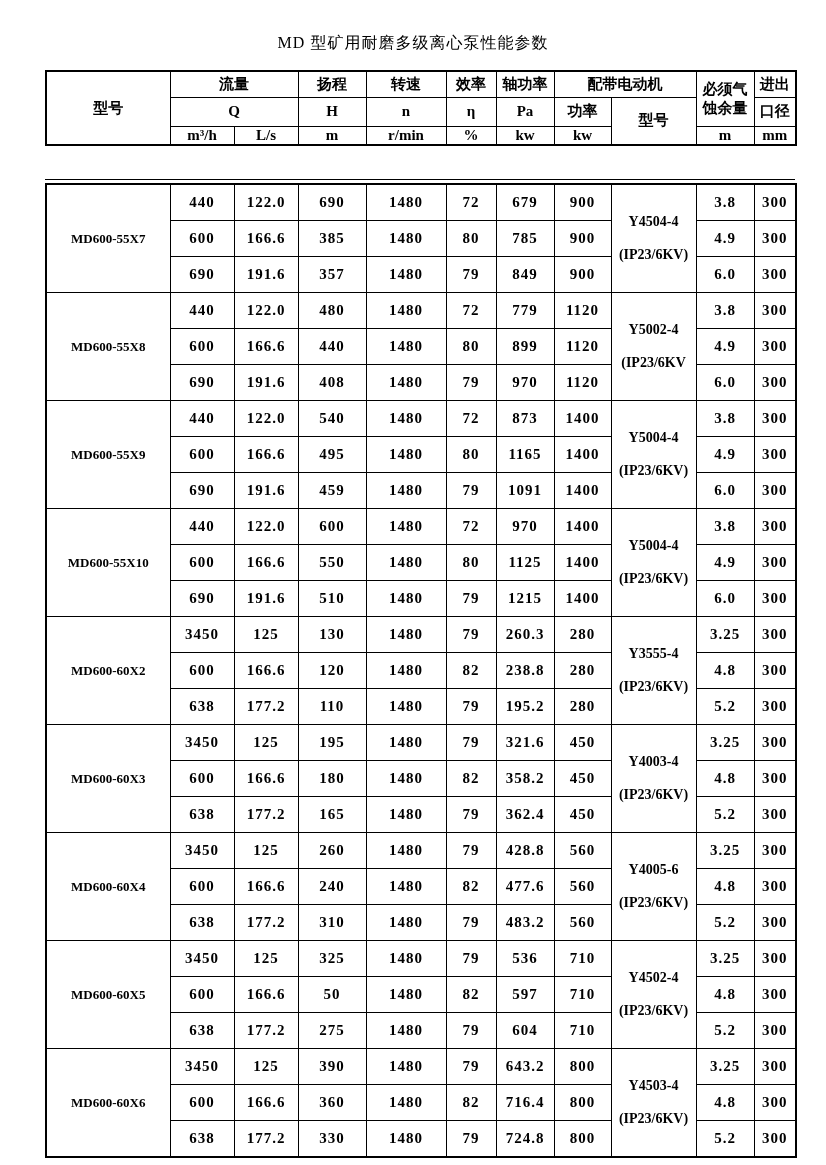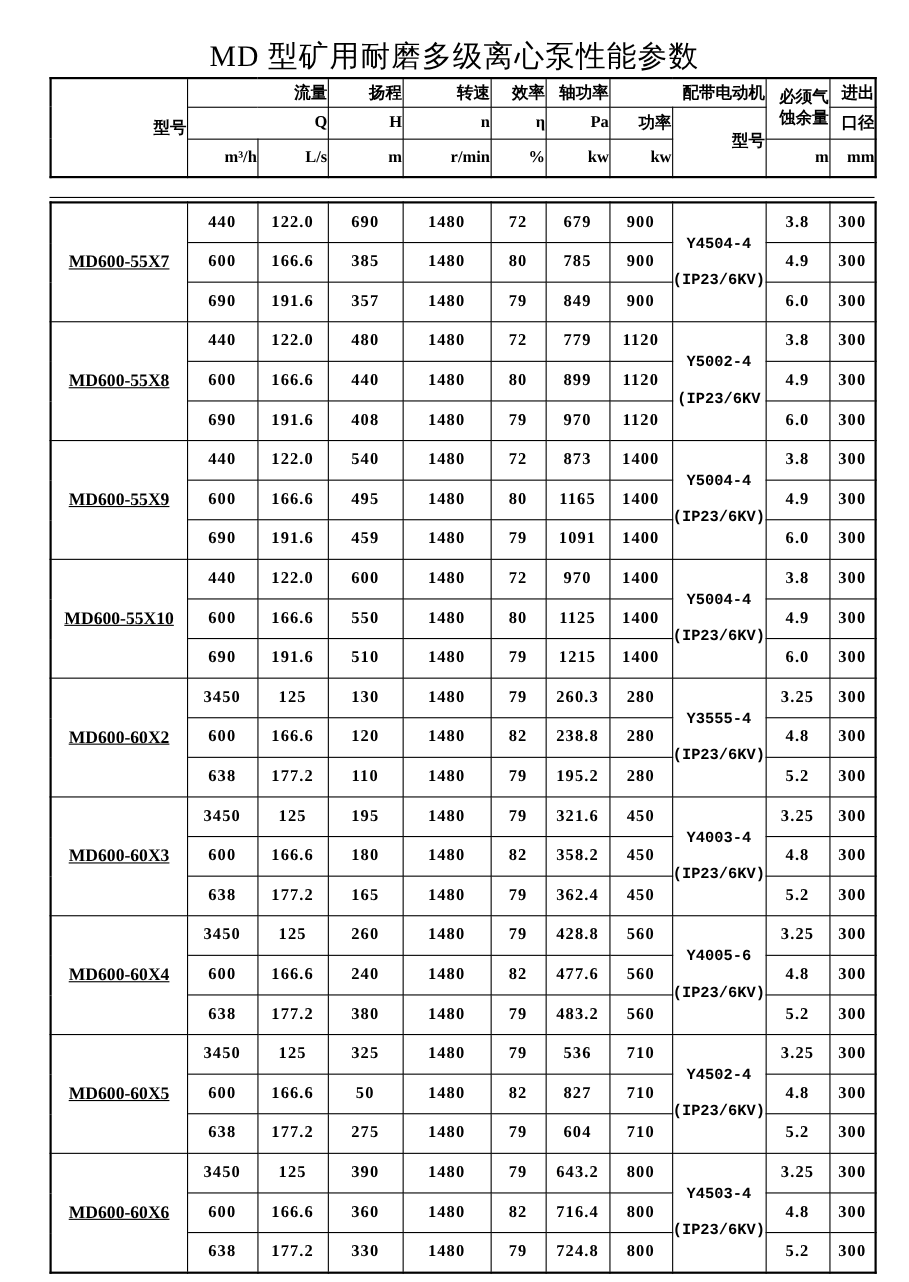--- a/index.html
+++ b/index.html
@@ -2,40 +2,40 @@
 <html><head>
 <meta charset="utf-8">
 <style>
   html,body{margin:0;padding:0;}
   body{
     width:826px;height:1165px;background:#ffffff;position:relative;
     font-family:"Liberation Serif","DejaVu Serif",serif;color:#000;
   }
   .title{
     position:absolute;top:33px;left:0;width:100%;
-    text-align:center;font-size:27px;letter-spacing:1px;font-weight:400;
+    text-align:center;font-size:16px;letter-spacing:1px;font-weight:400;
   }
   table{border-collapse:collapse;table-layout:fixed;}
   .hdr{position:absolute;left:45px;top:70px;width:750px;border:2px solid #000;}
   .hdr th{
-    border:1px solid #000;padding:0;text-align:right;vertical-align:middle;
+    border:1px solid #000;padding:0;text-align:center;vertical-align:middle;
     font-size:15px;font-weight:bold;
   }
   .hdr tr.r1{height:26px;}
   .hdr tr.r2{height:29px;}
-  .hdr tr.r3{height:35px;}
+  .hdr tr.r3{height:19px;}
   .two-line div{line-height:1.25;}
   .toprule{position:absolute;left:45px;top:179px;width:750px;height:1px;background:#000;}
   .data{position:absolute;left:45px;top:183px;width:750px;border:2px solid #000;}
   .data td{
     border:1px solid #000;padding:0;text-align:center;vertical-align:middle;
     font-size:15px;font-weight:bold;height:35px;letter-spacing:1px;
   }
-  .data td.cell-model{font-size:16px;letter-spacing:0;text-decoration:underline;}
-  .data td.cell-motor-model{font-size:14px;letter-spacing:0;font-family:Liberation Mono, monospace;}
+  .data td.cell-model{font-size:13px;letter-spacing:0;}
+  .data td.cell-motor-model{font-size:14px;letter-spacing:0;}
   .cell-motor-model div{line-height:2.3;}
 </style>
 </head>
 <body>
 
 <div class="title">MD 型矿用耐磨多级离心泵性能参数</div>
 
 <table class="hdr">
   <colgroup>
     <col style="width:124px">
@@ -357,21 +357,21 @@
         <td>1480</td>
         <td>82</td>
         <td>477.6</td>
         <td>560</td>
         <td>4.8</td>
         <td>300</td>
       </tr>
       <tr>
         <td>638</td>
         <td>177.2</td>
-        <td>380</td>
+        <td>310</td>
         <td>1480</td>
         <td>79</td>
         <td>483.2</td>
         <td>560</td>
         <td>5.2</td>
         <td>300</td>
       </tr>
       <tr>
         <td rowspan="3" class="cell-model">MD600-60X5</td>
         <td>3450</td>
@@ -387,21 +387,21 @@
         </td>
         <td>3.25</td>
         <td>300</td>
       </tr>
       <tr>
         <td>600</td>
         <td>166.6</td>
         <td>50</td>
         <td>1480</td>
         <td>82</td>
-        <td>827</td>
+        <td>597</td>
         <td>710</td>
         <td>4.8</td>
         <td>300</td>
       </tr>
       <tr>
         <td>638</td>
         <td>177.2</td>
         <td>275</td>
         <td>1480</td>
         <td>79</td>

